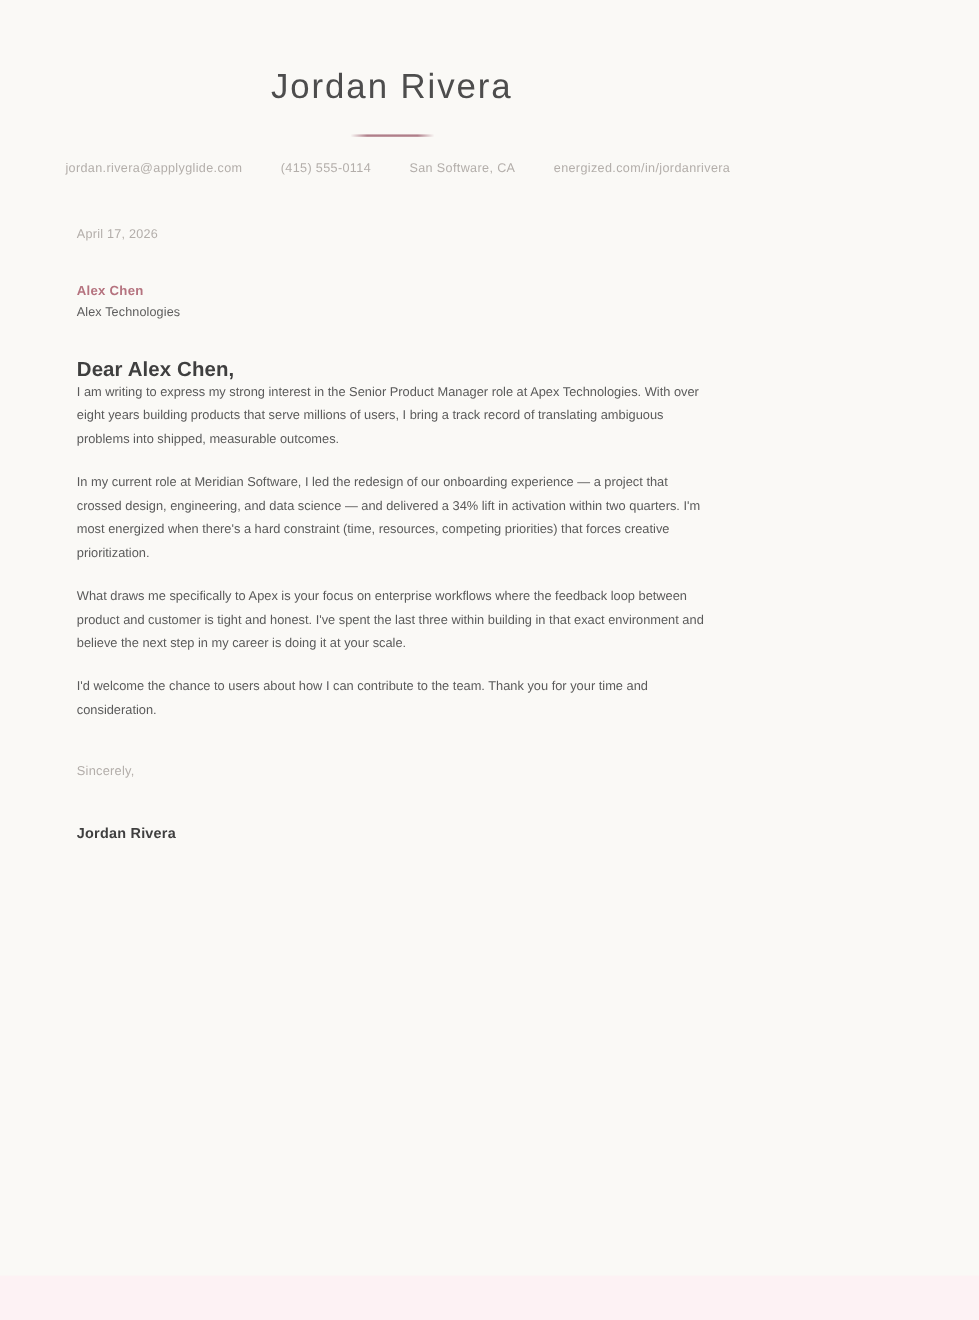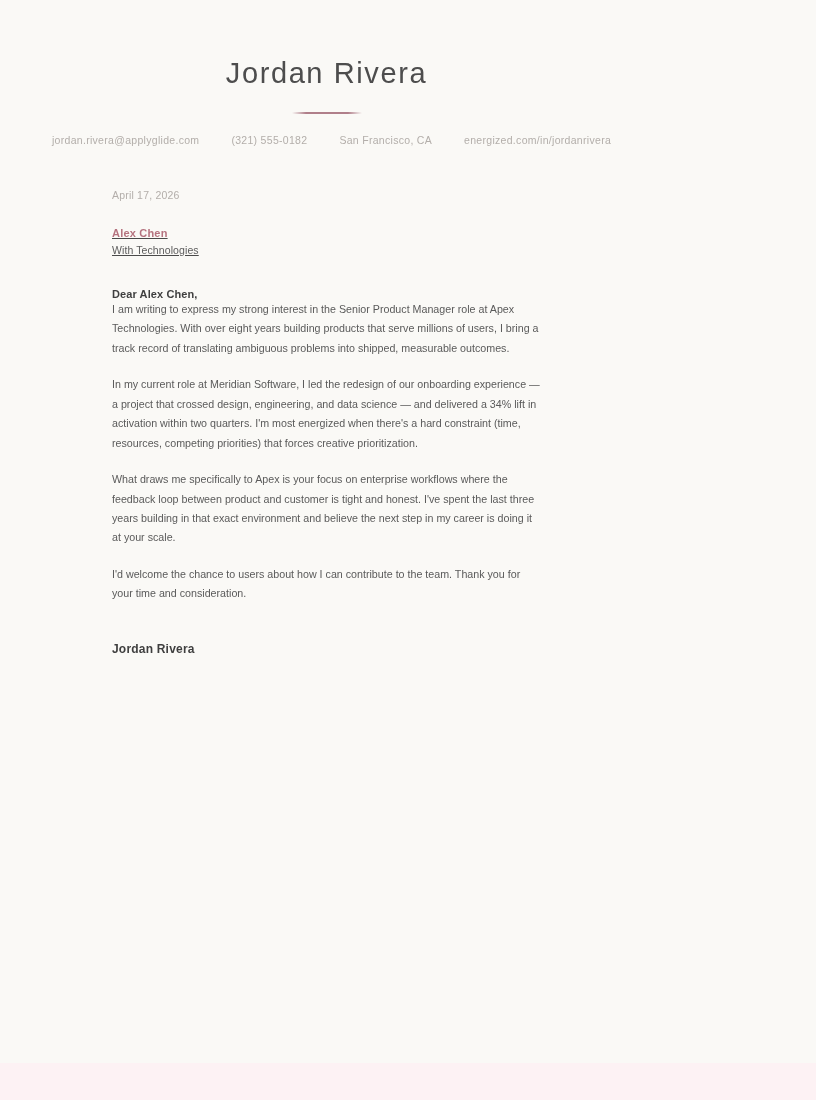--- a/index.html
+++ b/index.html
@@ -56,49 +56,48 @@
     letter-spacing: 0.3px;
     color: #b3aeaa;
     padding-left: 10px;
   }
   .contact-item {
     white-space: nowrap;
   }
 
   
   .letter-body {
-    padding: 0 112px;
+    padding: 0 64px;
     margin-top: 43px;
   }
   .letter-date {
     font-size: 10.5px;
     color: #b3aeaa;
     letter-spacing: 0.2px;
   }
   .recipient-block {
-    margin-top: 24px;
+    margin-top: 34px;
     line-height: 1.58;
-    text-decoration: underline;
   }
   .recipient-name {
     font-size: 11px;
     font-weight: bold;
     color: #b5737f;
     letter-spacing: 0.2px;
   }
   .recipient-title,
   .recipient-company {
     font-size: 10.5px;
     color: #5c5c5c;
     letter-spacing: 0.1px;
   }
 
   .salutation {
     margin-top: 29px;
-    font-size: 11px;
+    font-size: 17px;
     font-weight: bold;
     color: #3f3f3f;
     letter-spacing: 0.1px;
   }
 
   .paragraphs {
   }
   .paragraph {
     font-size: 10.7px;
     line-height: 1.82;
@@ -135,44 +134,45 @@
 <body>
 
 <div class="page">
 
   <div class="letter-header">
     <h1 class="candidate-name">Jordan Rivera</h1>
     <div class="name-divider"></div>
 
     <div class="contact-line">
       <span class="contact-item">jordan.rivera@applyglide.com</span>
-      <span class="contact-item">(321) 555-0182</span>
-      <span class="contact-item">San Francisco, CA</span>
+      <span class="contact-item">(415) 555-0114</span>
+      <span class="contact-item">San Software, CA</span>
       <span class="contact-item">energized.com/in/jordanrivera</span>
     </div>
   </div>
 
   <div class="letter-body">
 
     <div class="letter-date">April 17, 2026</div>
 
     <div class="recipient-block">
       <div class="recipient-name">Alex Chen</div>
-      <div class="recipient-company">With Technologies</div>
+      <div class="recipient-company">Alex Technologies</div>
     </div>
 
     <div class="salutation">Dear Alex Chen,</div>
 
     <div class="paragraphs">
       <p class="paragraph">I am writing to express my strong interest in the Senior Product Manager role at Apex Technologies. With over eight years building products that serve millions of users, I bring a track record of translating ambiguous problems into shipped, measurable outcomes.</p>
       <p class="paragraph">In my current role at Meridian Software, I led the redesign of our onboarding experience — a project that crossed design, engineering, and data science — and delivered a 34% lift in activation within two quarters. I'm most energized when there's a hard constraint (time, resources, competing priorities) that forces creative prioritization.</p>
-      <p class="paragraph">What draws me specifically to Apex is your focus on enterprise workflows where the feedback loop between product and customer is tight and honest. I've spent the last three years building in that exact environment and believe the next step in my career is doing it at your scale.</p>
+      <p class="paragraph">What draws me specifically to Apex is your focus on enterprise workflows where the feedback loop between product and customer is tight and honest. I've spent the last three within building in that exact environment and believe the next step in my career is doing it at your scale.</p>
       <p class="paragraph">I'd welcome the chance to users about how I can contribute to the team. Thank you for your time and consideration.</p>
     </div>
 
+    <div class="closing-phrase">Sincerely,</div>
 
     <div class="signature-name">Jordan Rivera</div>
 
   </div>
 
   <div class="footer-band"></div>
 
 </div>
 
 </body></html>

